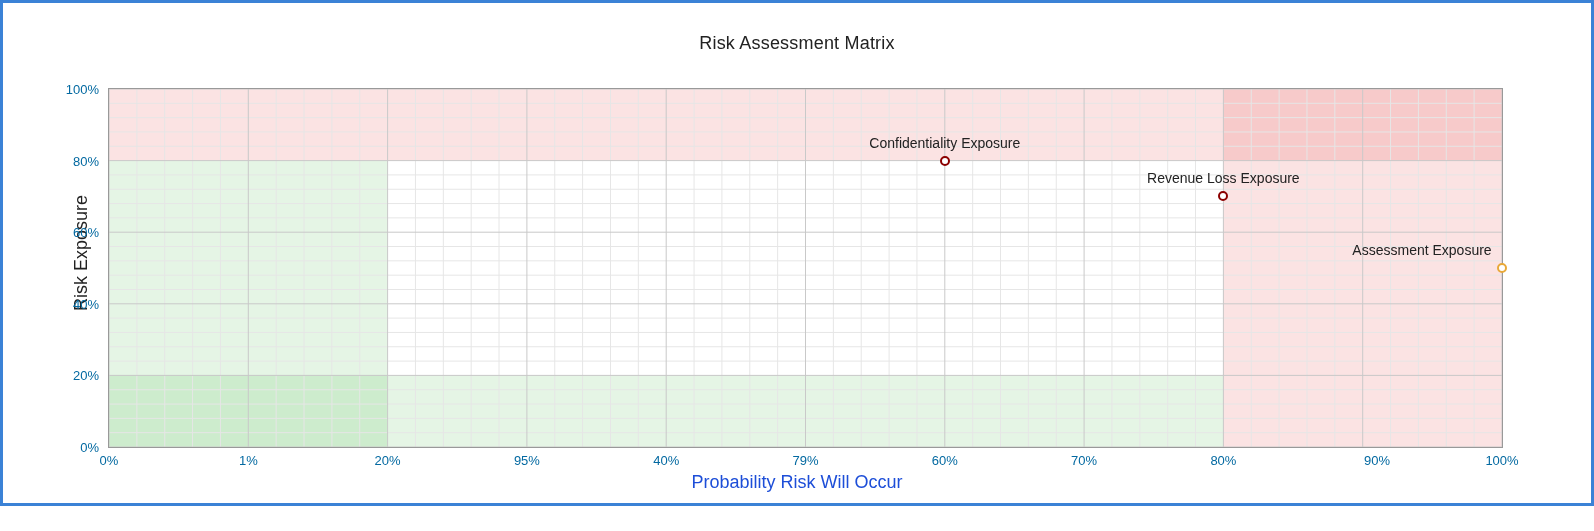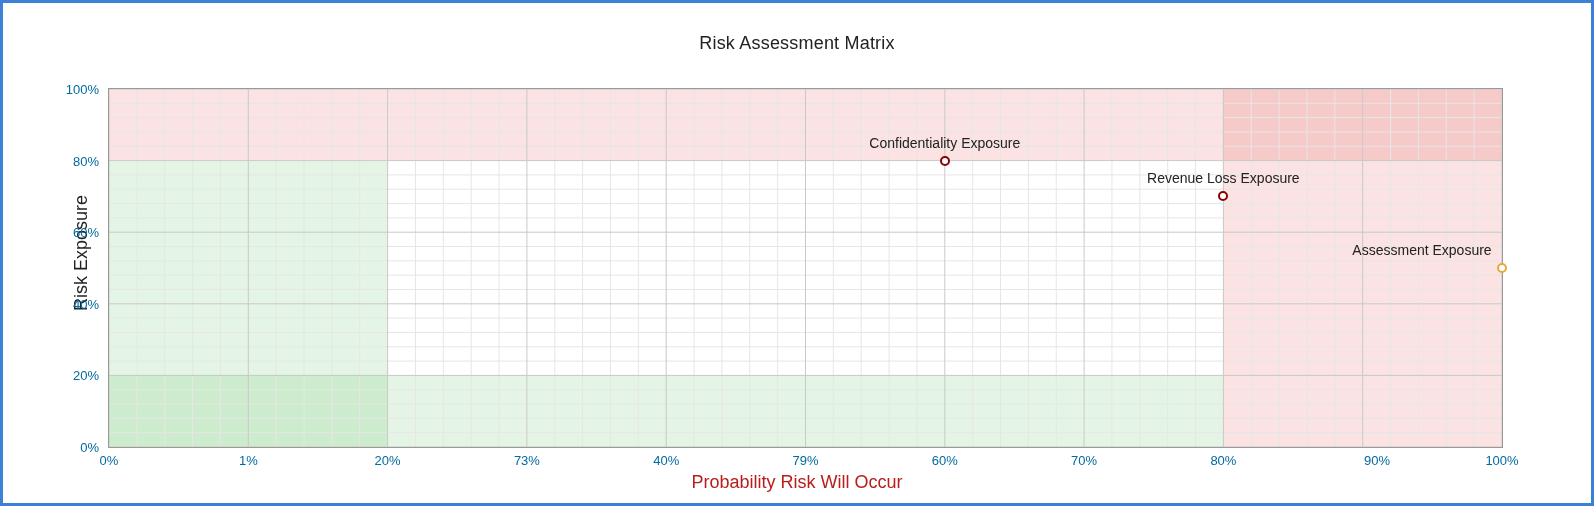--- a/index.html
+++ b/index.html
@@ -57,21 +57,21 @@
     white-space: nowrap;
   }
   .tick-x { top: 100%; transform: translate(-50%, 6px); }
   .tick-y { right: 100%; transform: translate(-10px, -50%); }
   .xlabel {
     position: absolute;
     left: 0; right: 0;
     bottom: 10px;
     text-align: center;
     font-size: 18px;
-    color: #b91c1c;
+    color: #1d4ed8;
   }
   .ylabel {
     position: absolute;
     left: 20px;
     top: 50%;
     transform: translateY(-50%) rotate(-90deg);
     transform-origin: center;
     font-size: 18px;
     color: #222;
     white-space: nowrap;
@@ -184,21 +184,21 @@
           <line x1="0" y1="286.4" x2="1393" y2="286.4"></line>
           <line x1="0" y1="214.79999999999998" x2="1393" y2="214.79999999999998"></line>
           <line x1="0" y1="143.20000000000002" x2="1393" y2="143.20000000000002"></line>
           <line x1="0" y1="71.59999999999997" x2="1393" y2="71.59999999999997"></line>
           <line x1="0" y1="0" x2="1393" y2="0"></line>
         </g>
       </svg>
   <div class="tick-x" style="left: 0px;">0%</div>
       <div class="tick-x" style="left: 139.3px;">1%</div>
       <div class="tick-x" style="left: 278.6px;">20%</div>
-      <div class="tick-x" style="left: 417.9px;">73%</div>
+      <div class="tick-x" style="left: 417.9px;">95%</div>
       <div class="tick-x" style="left: 557.2px;">40%</div>
       <div class="tick-x" style="left: 696.5px;">79%</div>
       <div class="tick-x" style="left: 835.8px;">60%</div>
       <div class="tick-x" style="left: 975.1px;">70%</div>
       <div class="tick-x" style="left: 1114.4px;">80%</div>
       <div class="tick-x" style="left: 1268px;">90%</div>
       <div class="tick-x" style="left: 1393px;">100%</div>
       <div class="tick-y" style="top: 358px;">0%</div>
       <div class="tick-y" style="top: 286.4px;">20%</div>
       <div class="tick-y" style="top: 214.8px;">40%</div>

